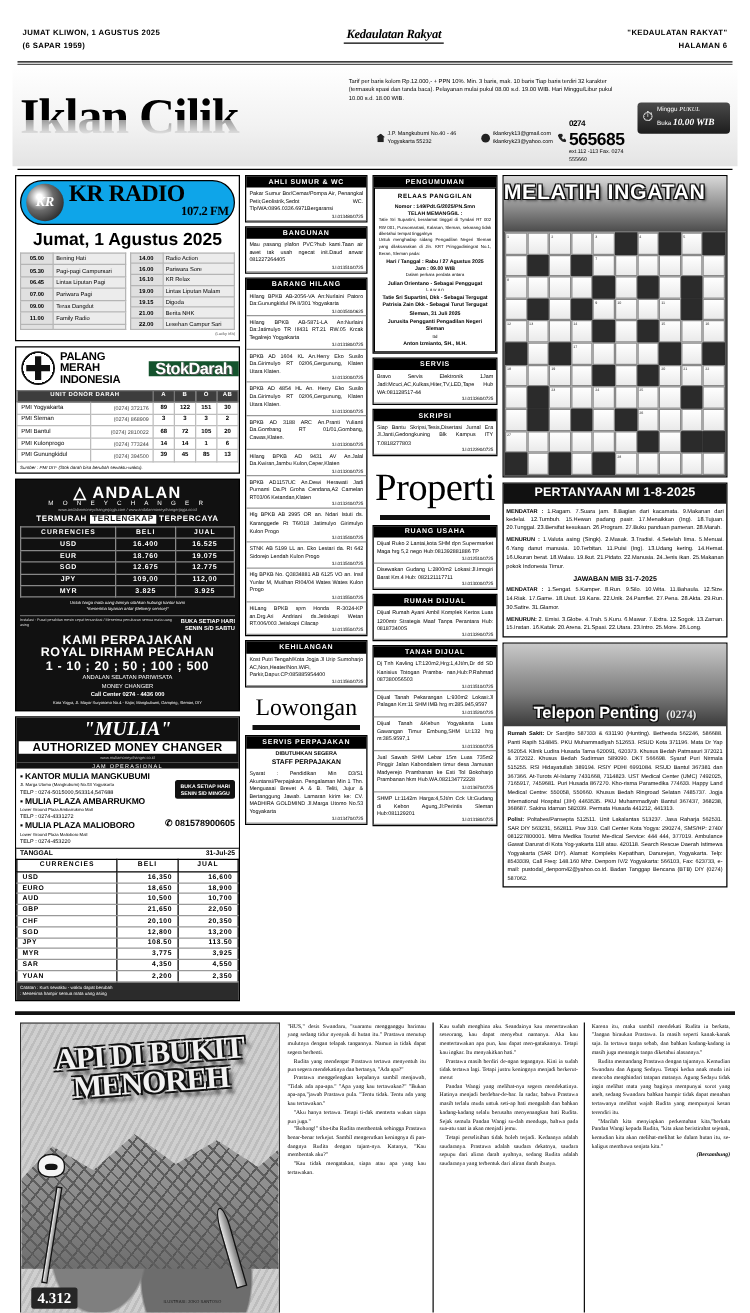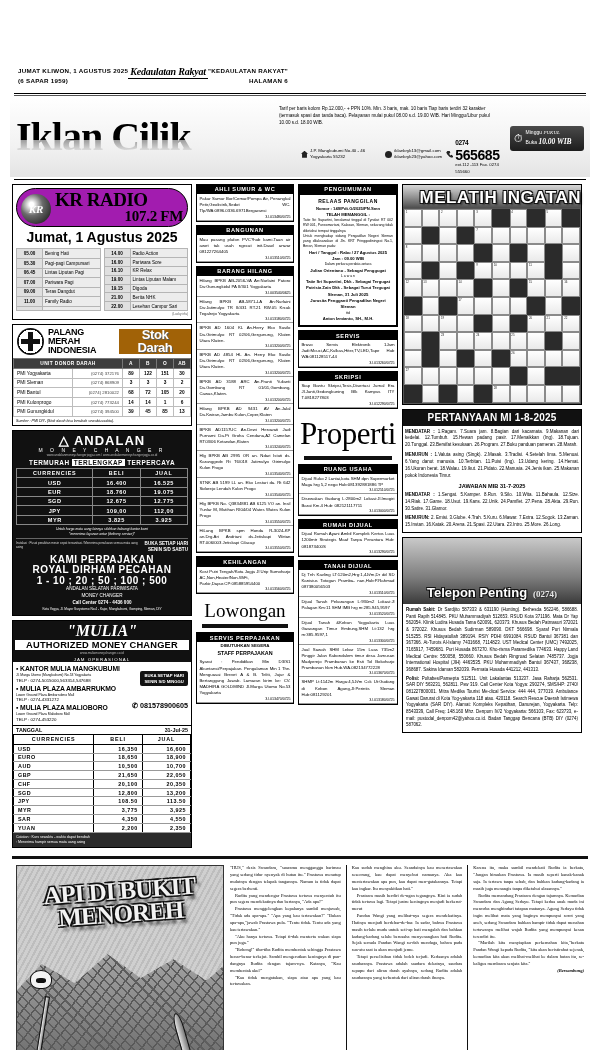--- a/index.html
+++ b/index.html
@@ -4,22 +4,22 @@
 <style>
   * { box-sizing: border-box; margin:0; padding:0; }
   body {
     width:600px; height:1050px; background:#fff;
     font-family:"Liberation Sans", sans-serif;
     color:#000; overflow:hidden; position:relative;
   }
   .page { width:600px; height:1050px; padding:0 10px; position:relative; }
 
   
-  .topbar { display:flex; align-items:flex-start;
-            padding:22px 8px 6px 8px; font-size:6.2px; font-weight:bold; letter-spacing:.3px;margin-top:44px; }
+  .topbar { display:flex; justify-content:space-between; align-items:flex-start;
+            padding:22px 8px 6px 8px; font-size:6.2px; font-weight:bold; letter-spacing:.3px; }
   .topbar .date { line-height:1.55; }
   .topbar .right { text-align:right; line-height:1.55; }
   .topbar .krlogo { font-family:"Liberation Serif", serif; font-style:italic;
                     font-weight:bold; font-size:10px; letter-spacing:-.2px;
                     border-bottom:1px solid #000; padding:0 2px 1px; }
   .rule { height:1px; background:#000; margin:2px 4px 0; }
   .rule.thin { height:.5px; background:#555; margin-top:1px; }
 
   .mast { display:flex; align-items:center; padding:4px 6px 2px; gap:8px;
           background:linear-gradient(#fff,#f2f2f2 60%,#e4e4e4); }
@@ -51,53 +51,53 @@
   .cols { display:flex; gap:4px; padding:4px 2px 0; }
   .col { }
   .c1 { flex:0 0 180px; } .c2 { flex:0 0 98px; } .c3 { flex:0 0 100px; } .c4 { flex:0 0 180px; }
 
   .box { border:1px solid #000; margin-bottom:4px; background:#fff; }
   .hdr { background:#000; color:#fff; font-size:5.6px; font-weight:bold; text-align:center;
          padding:1.6px 0; letter-spacing:.6px; }
 
   
   .radio { border:1px solid #000; padding:3px; margin-bottom:4px; background:#fff; }
-  .radio-top { display:flex; align-items:flex-end; border:1.5px solid #000; border-radius:20px;
-               padding:2px 4px; gap:4px; background:#a21caf; }
+  .radio-top { display:flex; align-items:flex-start; border:1.5px solid #000; border-radius:20px;
+               padding:2px 4px; gap:4px; background:#0ea5e9; }
   .radio-logo { width:30px; height:30px; border-radius:50%;
                 background:radial-gradient(circle at 35% 35%,#fff 8%,#6b6b6b 40%,#2a2a2a 80%);
                 flex:0 0 30px; position:relative; overflow:hidden; }
   .radio-logo:after { content:"KR"; position:absolute; inset:0; display:flex;
                       align-items:center; justify-content:center; color:#fff;
                       font-size:11px; font-weight:bold; font-style:italic;
                       font-family:"Liberation Serif",serif; }
   .radio-name { font-family:"Liberation Serif", serif; font-weight:bold; font-size:19px;
                 line-height:.95; letter-spacing:-.5px; }
-  .radio-freq { font-family:"Liberation Serif", serif; font-weight:bold; font-size:15px;
+  .radio-freq { font-family:"Liberation Serif", serif; font-weight:bold; font-size:10px;
                 text-align:right; line-height:1; letter-spacing:-.3px; }
   .radio-date { text-align:center; font-size:14px; font-weight:bold; padding:2.5px 0 3px;
                 font-family:"Liberation Sans",sans-serif; }
   .sched { display:flex; gap:3px; }
   .sched table { width:50%; border-collapse:collapse; font-size:4.6px; }
   .sched td { border:.5px solid #b5b5b5; padding:1.4px 2px; background:#ececec; }
   .sched td.t { width:26px; text-align:center; font-weight:bold; background:#e0e0e0; }
   .credit { text-align:right; font-size:3.2px; color:#555; padding-top:1px; }
 
   
   .pmi { border:1px solid #000; margin-bottom:4px; }
   .pmi-top { display:flex; align-items:center; }
   .pmi-left { flex:1; display:flex; align-items:center; gap:4px; padding:3px 4px; }
   .pmi-cross { width:27px; height:27px; flex:0 0 27px; position:relative;
                background:radial-gradient(circle,#fff 62%,#111 63%); border-radius:50%; }
   .pmi-cross:before, .pmi-cross:after { content:""; position:absolute; background:#111; }
   .pmi-cross:before { left:40%; top:15%; width:20%; height:70%; }
   .pmi-cross:after { top:40%; left:15%; height:20%; width:70%; }
   .pmi-name { font-size:9px; font-weight:bold; line-height:1.02; letter-spacing:-.2px; }
-  .pmi-stok { flex:0 0 72px; background:#a16207; color:#fff; font-size:13px; font-weight:bold;
-              display:flex; flex-direction:column; justify-content:center; align-items:center;
+  .pmi-stok { flex:0 0 72px; background:#14532d; color:#fff; font-size:13px; font-weight:bold;
+              display:flex; flex-direction:row; justify-content:center; align-items:center;
               line-height:.95; letter-spacing:-.4px; text-shadow:1px 1px 0 #5a5a5a; }
   table.pmit { width:100%; border-collapse:collapse; font-size:4.8px; }
   table.pmit th { background:#3d3d3d; color:#fff; padding:1.8px 2px; font-size:4.8px;
                   letter-spacing:.4px; border:.5px solid #777; }
   table.pmit td { border:.5px solid #bdbdbd; padding:1.8px 3px; }
   table.pmit td.unit { text-align:left; }
   table.pmit td.tel { text-align:right; color:#444; font-size:4.3px; }
   table.pmit td.num { text-align:center; font-weight:bold; width:17px; }
   .pmi-note { font-size:3.6px; font-style:italic; padding:2px 3px; }
 
@@ -159,21 +159,21 @@
   .properti { font-family:"Liberation Serif", serif; font-size:31px; text-align:center;
               line-height:1.05; letter-spacing:-.5px; padding:6px 0 3px; }
   .properti-rule { height:4px; background:#111; margin:2px 6px 4px; }
 
   
   .lowongan { font-family:"Liberation Serif", serif; font-size:19px; text-align:center;
               line-height:1; padding:4px 0 2px; }
 
   
   .cwhead { background:linear-gradient(#d8d8d8,#8f8f8f 55%,#4d4d4d);
-            text-align:right; padding:3px 0 0; }
+            text-align:left; padding:3px 0 21px; }
   .cwhead span { font-size:17px; font-weight:bold; letter-spacing:.5px; color:#fff;
                  text-shadow:-1px -1px 0 #111,1px -1px 0 #111,-1px 1px 0 #111,1px 1px 0 #111,
                               2px 2px 2px rgba(0,0,0,.5); }
   .grid { display:grid; grid-template-columns:repeat(10,1fr); gap:0; border:1px solid #555;
           margin:0 auto; width:100%; }
   .cell { aspect-ratio:1/1; border:.4px solid #8a8a8a; position:relative;
           background:linear-gradient(#fff,#eaeaea); }
   .cell.blk { background:#2b2b2b; border-color:#2b2b2b; }
   .cell i { position:absolute; top:0; left:.7px; font-size:2.9px; font-style:normal; color:#222; }
   .qhead { background:#111; color:#fff; text-align:center; font-size:10px; font-weight:bold;

